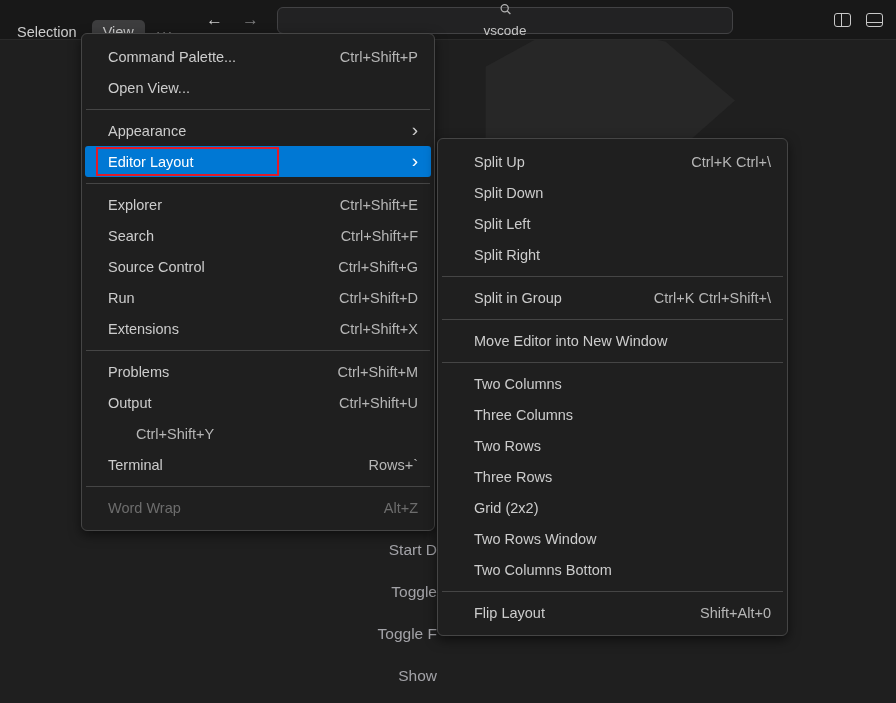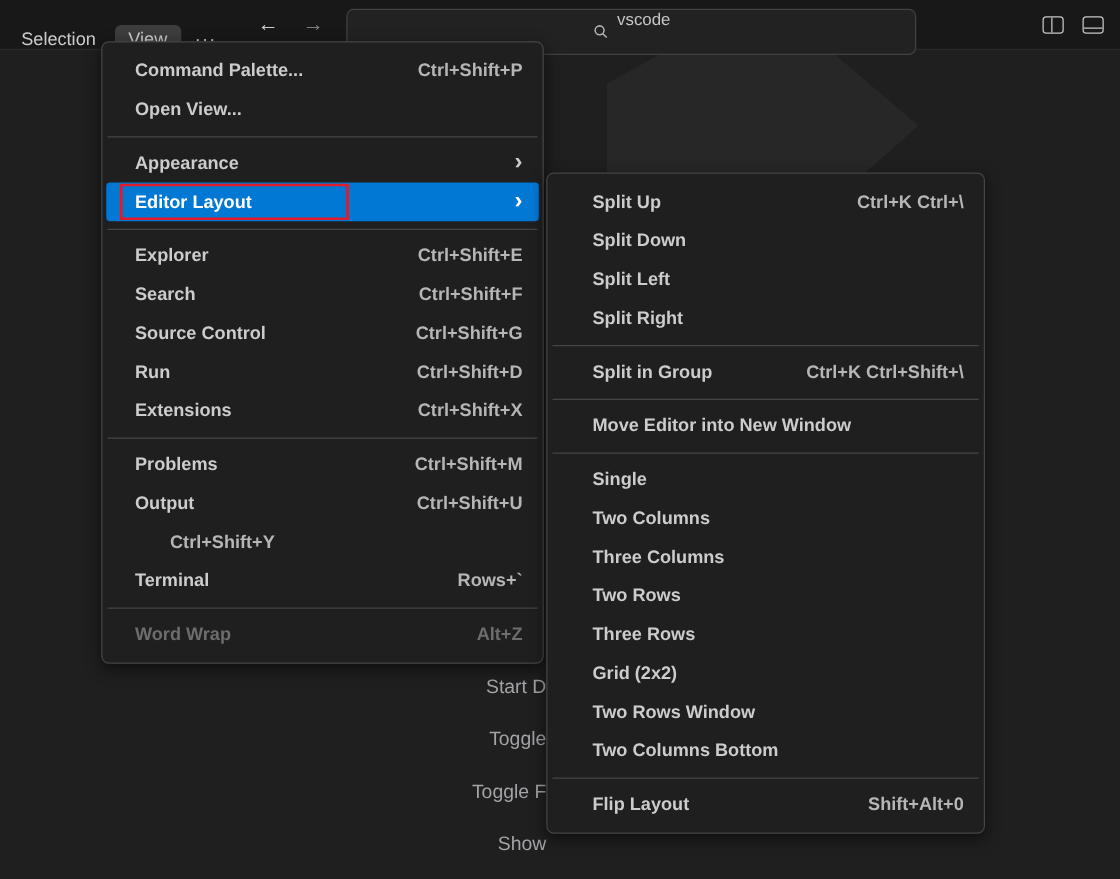--- a/index.html
+++ b/index.html
@@ -21,37 +21,37 @@
               border-bottom:1px solid #2a2a2a; z-index:5; }
   .menubar { position:absolute; left:6px; top:0; height:40px; display:flex; align-items:center;
              gap:4px; font-size:14.5px;margin-top:12px; }
   .mb-item { padding:4px 11px; border-radius:5px; color:#cccccc; }
   .mb-item.active { background:#3d3d3e; }
   .mb-more { letter-spacing:1px; padding:4px 7px; }
   .nav-arrows { position:absolute; left:206px; top:0; height:40px; display:flex;
                 align-items:center; gap:19px; font-size:17px; }
   .arrow { color:#cccccc; }
   .arrow.fwd { color:#7c7c7d; }
-  .searchbox { position:absolute; left:277px; top:7px; width:456px; height:37px;
+  .searchbox { position:absolute; left:277px; top:7px; width:456px; height:27px;
                background:#222223; border:1px solid #424244; border-radius:6px;
-               display:flex; justify-content:center; gap:7px;
-               font-size:13.5px; color:#c6c6c6; }
+               display:flex; align-items:center; justify-content:center; gap:7px;
+               font-size:13.5px; color:#c6c6c6;flex-direction:column; }
   .search-icon { display:flex; align-items:center; }
   .layout-icons { position:absolute; right:13px; top:0; height:40px; display:flex;
                   align-items:center; gap:15px; }
   .icon-box { width:17px; height:14px; border:1.3px solid #c8c8c8; border-radius:3px;
               position:relative; display:inline-block; }
   .icon-box.split::after { content:""; position:absolute; top:0; bottom:0; left:38%;
                            width:1.3px; background:#c8c8c8; }
   .icon-box.panel::after { content:""; position:absolute; left:0; right:0; bottom:3px;
                            height:1.3px; background:#c8c8c8; }
 
   
   .menu { position:absolute; background:#1f1f1f; border:1px solid #454545; border-radius:6px;
-          box-shadow:0 4px 12px rgba(0,0,0,.55); padding:7px 3px; font-size:14.5px;font-weight:bold; }
+          box-shadow:0 4px 12px rgba(0,0,0,.55); padding:7px 3px; font-size:14.5px; }
   .view-menu { left:81px; top:33px; width:354px; z-index:20; }
   .submenu   { left:437px; top:138px; width:351px; z-index:25; }
   .menu-item { height:31px; display:flex; align-items:center; padding:0 13px 0 23px;
                border-radius:3px; white-space:nowrap; }
   .submenu .menu-item { padding-left:33px; }
   .mi-label { flex:1 1 auto; }
   .mi-shortcut { margin-left:28px; color:#b6b6b6; }
   .mi-chevron { margin-left:28px; font-size:19px; line-height:1; color:#cccccc;
                 transform:translateY(-1px); }
   .menu-item.highlighted { background:var(--accent,#0078d4); color:#ffffff; }
@@ -180,23 +180,20 @@
       <div class="menu-item">
         <span class="mi-label">Split in Group</span>
         <span class="mi-shortcut">Ctrl+K Ctrl+Shift+\</span>
       </div>
       <div class="menu-sep"></div>
       <div class="menu-item">
         <span class="mi-label">Move Editor into New Window</span>
       </div>
       <div class="menu-sep"></div>
       <div class="menu-item">
-        <span class="mi-label">Single</span>
-      </div>
-      <div class="menu-item">
         <span class="mi-label">Two Columns</span>
       </div>
       <div class="menu-item">
         <span class="mi-label">Three Columns</span>
       </div>
       <div class="menu-item">
         <span class="mi-label">Two Rows</span>
       </div>
       <div class="menu-item">
         <span class="mi-label">Three Rows</span>

